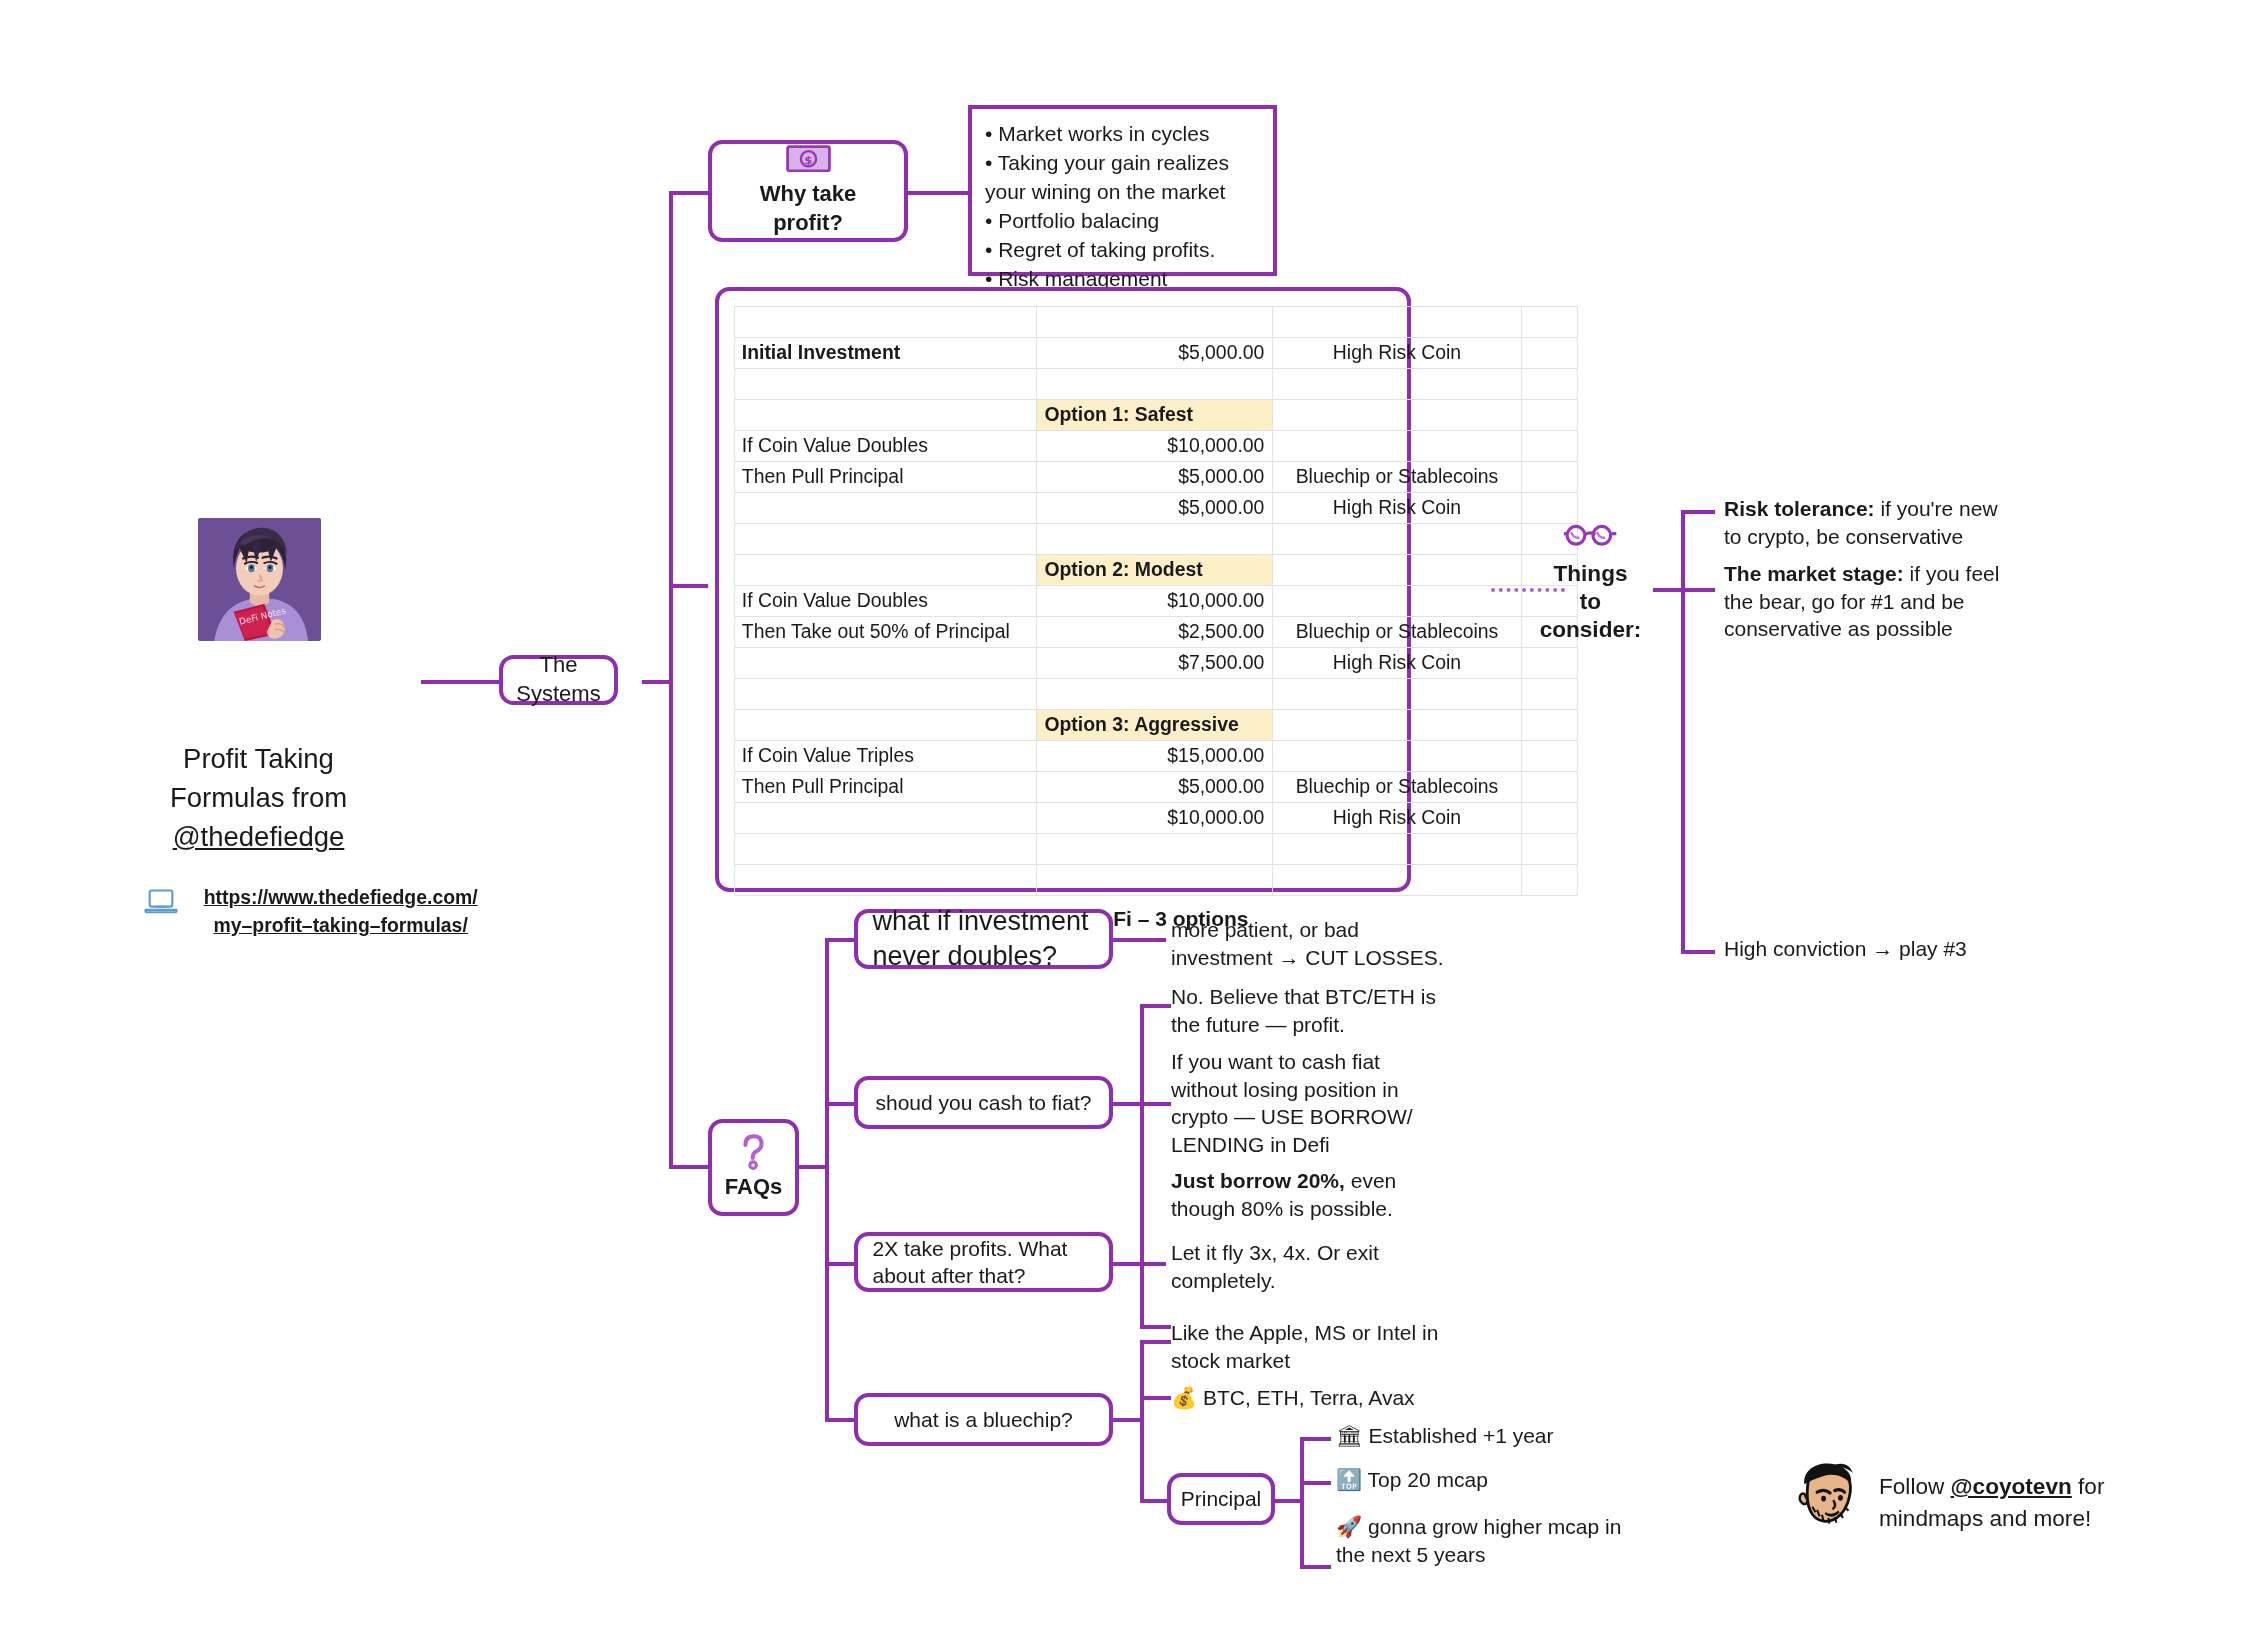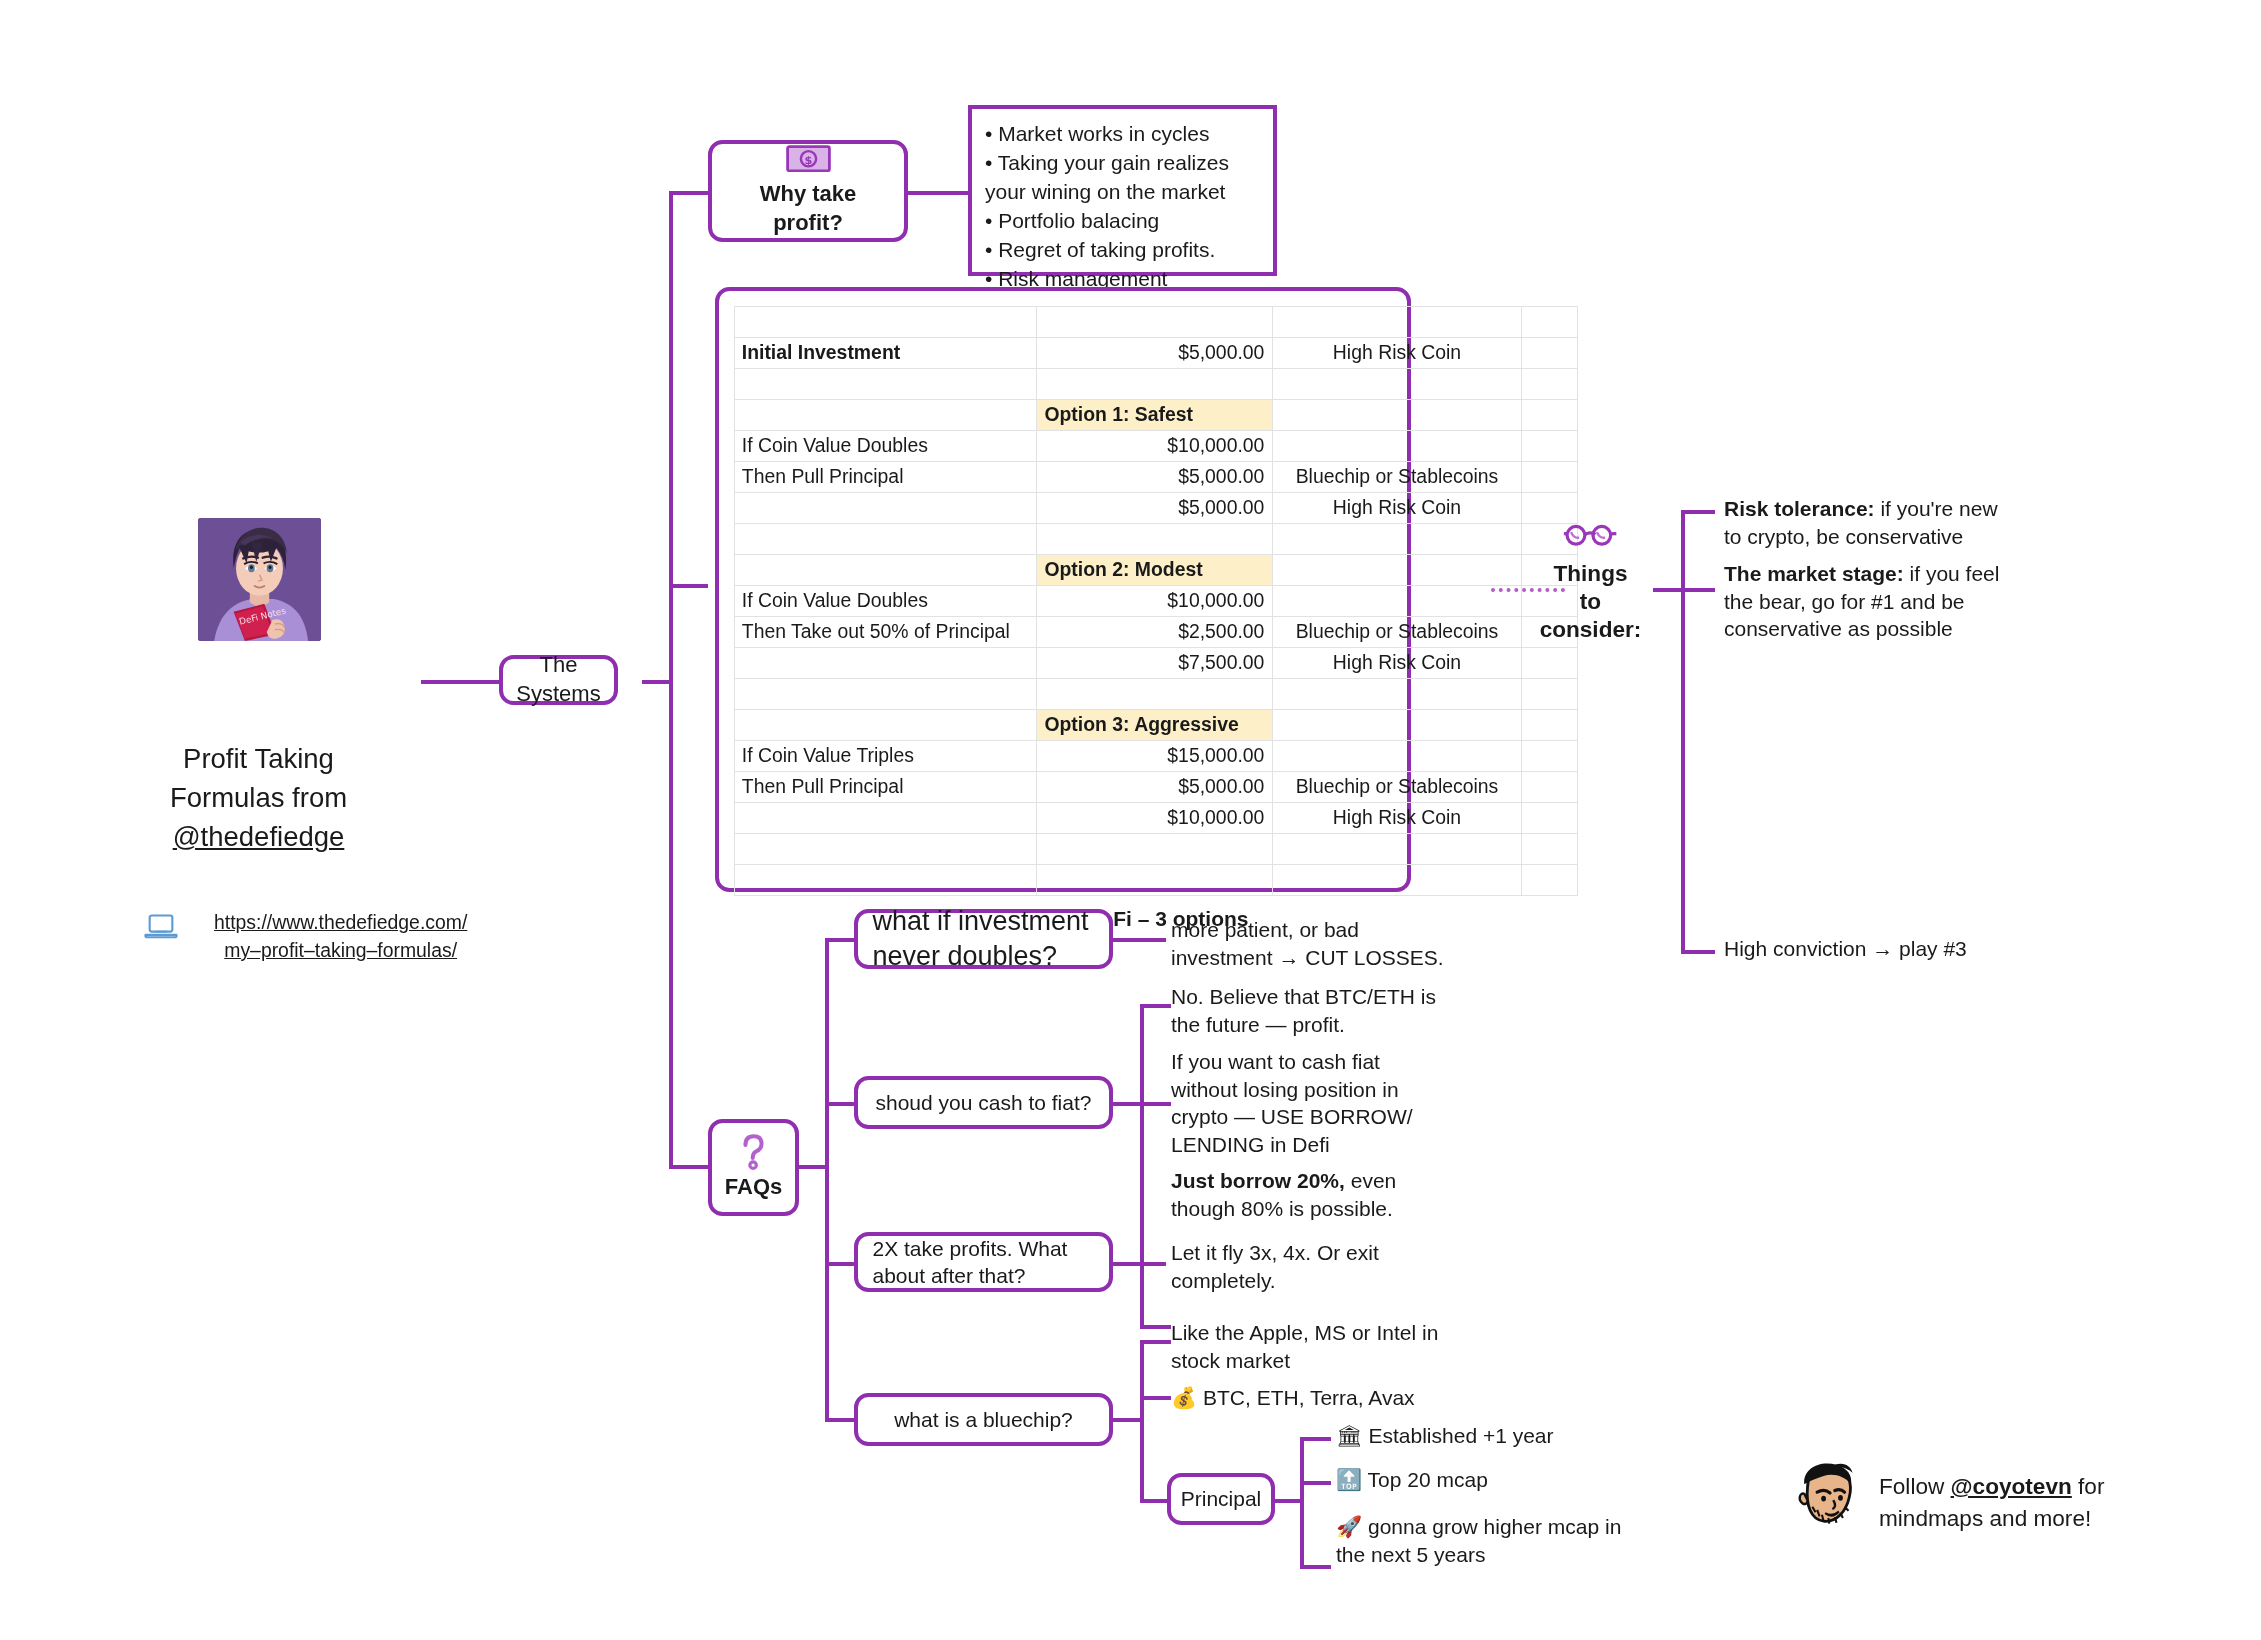--- a/index.html
+++ b/index.html
@@ -125,21 +125,21 @@
     <path d="M95 138 q10 -2 12 5" stroke="#d39b87" stroke-width="1.6" fill="none"></path>
   </svg>
 </div>
 
 <div class="title" style="left:121px;top:739px;width:275px;">
   <div>Profit Taking</div>
   <div>Formulas from</div>
   <div class="u">@thedefiedge</div>
 </div>
 
-<div class="urlwrap" style="left:144px;top:908px;width:348px;">
+<div class="urlwrap" style="left:144px;top:883px;width:348px;font-weight:bold;">
   <span style="flex:0 0 auto;padding-top:4.8px;">
     <svg class="icn" width="34" height="27.5" viewBox="0 0 42 34" xmlns="http://www.w3.org/2000/svg">
       <rect x="7" y="3" width="28" height="20" rx="2.5" fill="none" stroke="#5b9bd5" stroke-width="2.6"></rect>
       <path d="M2 27 h38 a2 2 0 0 1 -2 3 H4 a2 2 0 0 1 -2 -3 Z" fill="none" stroke="#5b9bd5" stroke-width="2.6"></path>
       <line x1="14" y1="23" x2="28" y2="23" stroke="#5b9bd5" stroke-width="2.2"></line>
     </svg>
   </span>
   <span style="flex:1 1 auto;">
     <div class="urltext">https://www.thedefiedge.com/</div>
     <div class="urltext">my–profit–taking–formulas/</div>

